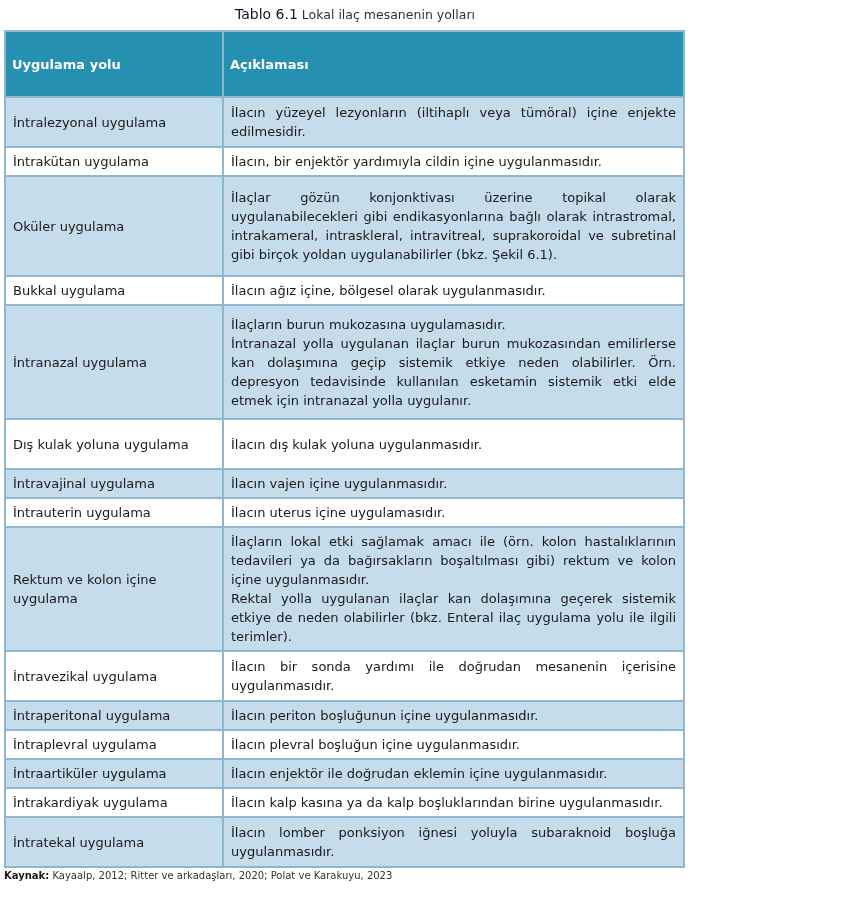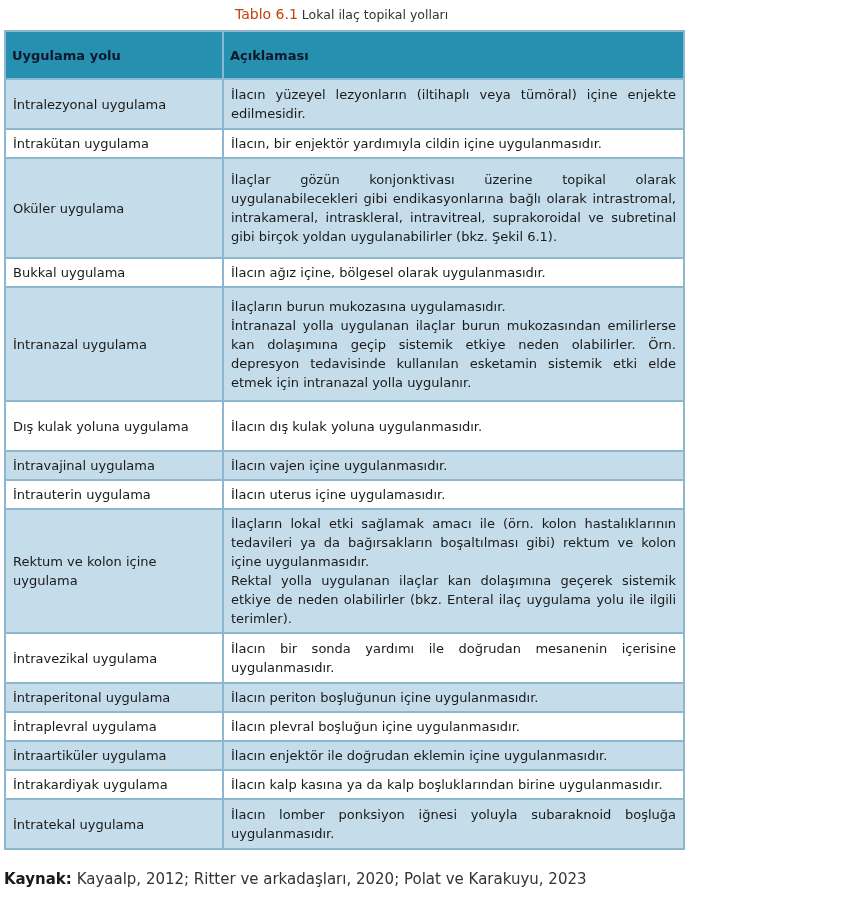--- a/index.html
+++ b/index.html
@@ -1,38 +1,38 @@
 <!DOCTYPE html>
 <html><head>
 <meta charset="utf-8">
 <style>
   html, body { margin: 0; padding: 0; background: #ffffff; }
   body { width: 866px; height: 904px; position: relative; overflow: hidden;
          font-family: "DejaVu Sans", sans-serif; color: #1a1a1a; }
   .caption { position: absolute; top: 6px; left: 235px; font-size: 12.5px; color: #333; white-space: nowrap; }
-  .caption .num { color: #c2410c; font-size: 14px; }
+  .caption .num { color: #0f172a; font-size: 14px; }
   table.main { position: absolute; top: 30px; left: 4px; width: 681px;
                border-collapse: collapse; border: 2px solid #8fb6cf; table-layout: fixed; }
   table.main th, table.main td { border: 2px solid #8fb6cf; vertical-align: middle; }
-  table.main th { background: #2590b0; color: #0f172a; font-weight: bold; font-size: 13px;
-                  text-align: left; padding: 12px 6px; height: 22px; }
+  table.main th { background: #2590b0; color: #ffffff; font-weight: bold; font-size: 13px;
+                  text-align: left; padding: 21px 6px; height: 22px; }
   table.main td { font-size: 13px; line-height: 19px; padding: 4px 7px; }
   table.main td.desc { text-align: justify; }
   col.c1 { width: 218px; }
   tr.white td { background: #ffffff; }
   tr.blue td { background: #c5dcea; }
-  .source { position: absolute; top: 870px; left: 4px; font-size: 15px; color: #333; white-space: nowrap; }
+  .source { position: absolute; top: 870px; left: 4px; font-size: 10px; color: #333; white-space: nowrap; }
   .source b { color: #1a1a1a; }
 </style>
 </head>
 <body>
 
 <div class="caption">
   <span class="num">Tablo 6.1</span>
-  <span>Lokal ilaç topikal yolları</span>
+  <span>Lokal ilaç mesanenin yolları</span>
 </div>
 
 <table class="main">
   <colgroup>
       <col class="c1">
       <col>
     </colgroup>
   <thead>
     <tr>
       <th>Uygulama yolu</th>

